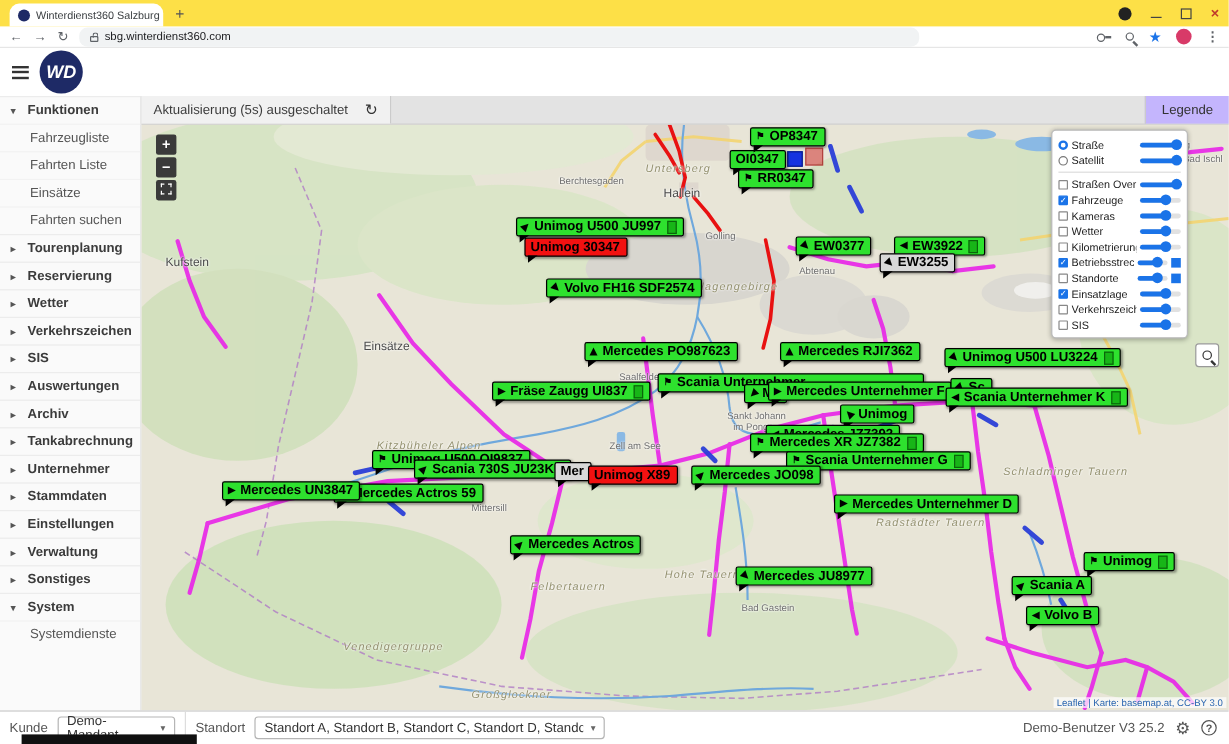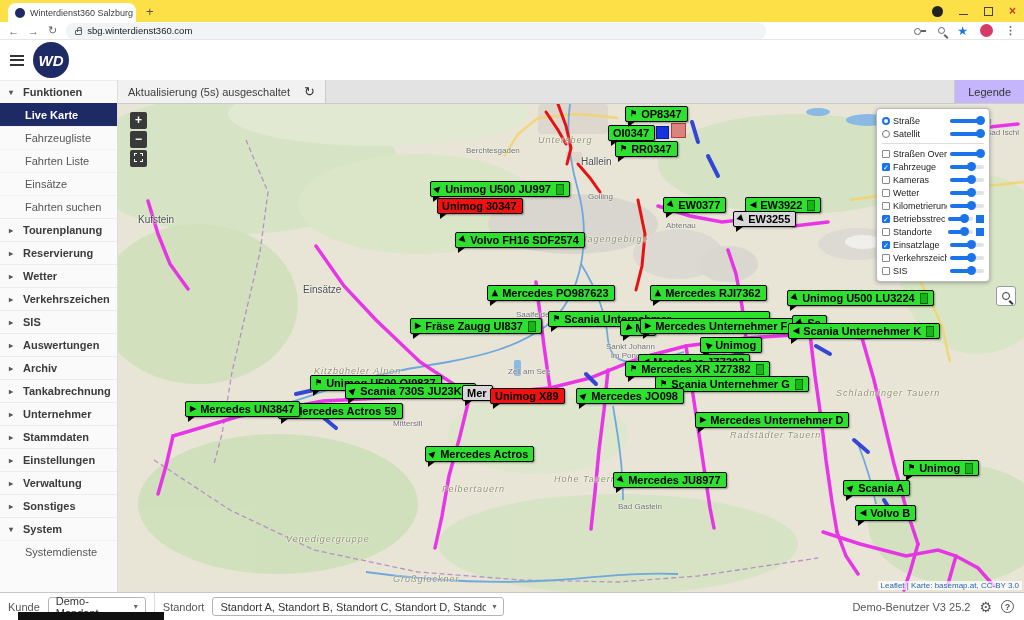--- a/index.html
+++ b/index.html
@@ -138,21 +138,20 @@
         <i></i>
       </span>
     <span class="wd">WD</span>
   </div>
   <div class="main">
     <div class="side">
         <div class="sb-sec">
           <span class="chev">▾</span>
           <span>Funktionen</span>
         </div>
-        <div class="sb-item active">Live Karte</div>
         <div class="sb-item">Fahrzeugliste</div>
         <div class="sb-item">Fahrten Liste</div>
         <div class="sb-item">Einsätze</div>
         <div class="sb-item">Fahrten suchen</div>
         <div class="sb-sec">
           <span class="chev">▸</span>
           <span>Tourenplanung</span>
         </div>
         <div class="sb-sec">
           <span class="chev">▸</span>
@@ -295,21 +294,21 @@
             <path d="M698,242 L712,250"></path>
               <path d="M736,336 L750,348"></path>
               <path d="M766,396 L776,412"></path>
             <path d="M574,18 L580,38"></path>
               <path d="M590,52 L600,72"></path>
               <path d="M468,270 L478,280"></path>
           </g>
         </svg>
 
         <div>
-            <div class="town town-lg" style="left: 463px; top: 52px; text-align: right;">Hallein</div>
+            <div class="town town-lg" style="left: 435px; top: 52px; text-align: right;">Hallein</div>
             <div class="town town" style="left: 470px; top: 88px;">Golling</div>
             <div class="town town-lg" style="left: 20px; top: 110px;">Kufstein</div>
             <div class="town town-lg" style="left: 185px; top: 180px;">Einsätze</div>
             <div class="town town" style="left: 398px; top: 206px;">Saalfelden am</div>
             <div class="town town" style="left: 390px; top: 263px;">Zell am See</div>
             <div class="town town" style="left: 488px; top: 238px;">Sankt Johann</div>
             <div class="town town" style="left: 493px; top: 247px;">im Pongau</div>
             <div class="town town" style="left: 548px; top: 117px;">Abtenau</div>
             <div class="town town" style="left: 828px; top: 12px;">St. Wolfgang</div>
             <div class="town town" style="left: 868px; top: 24px;">Bad Ischl</div>

